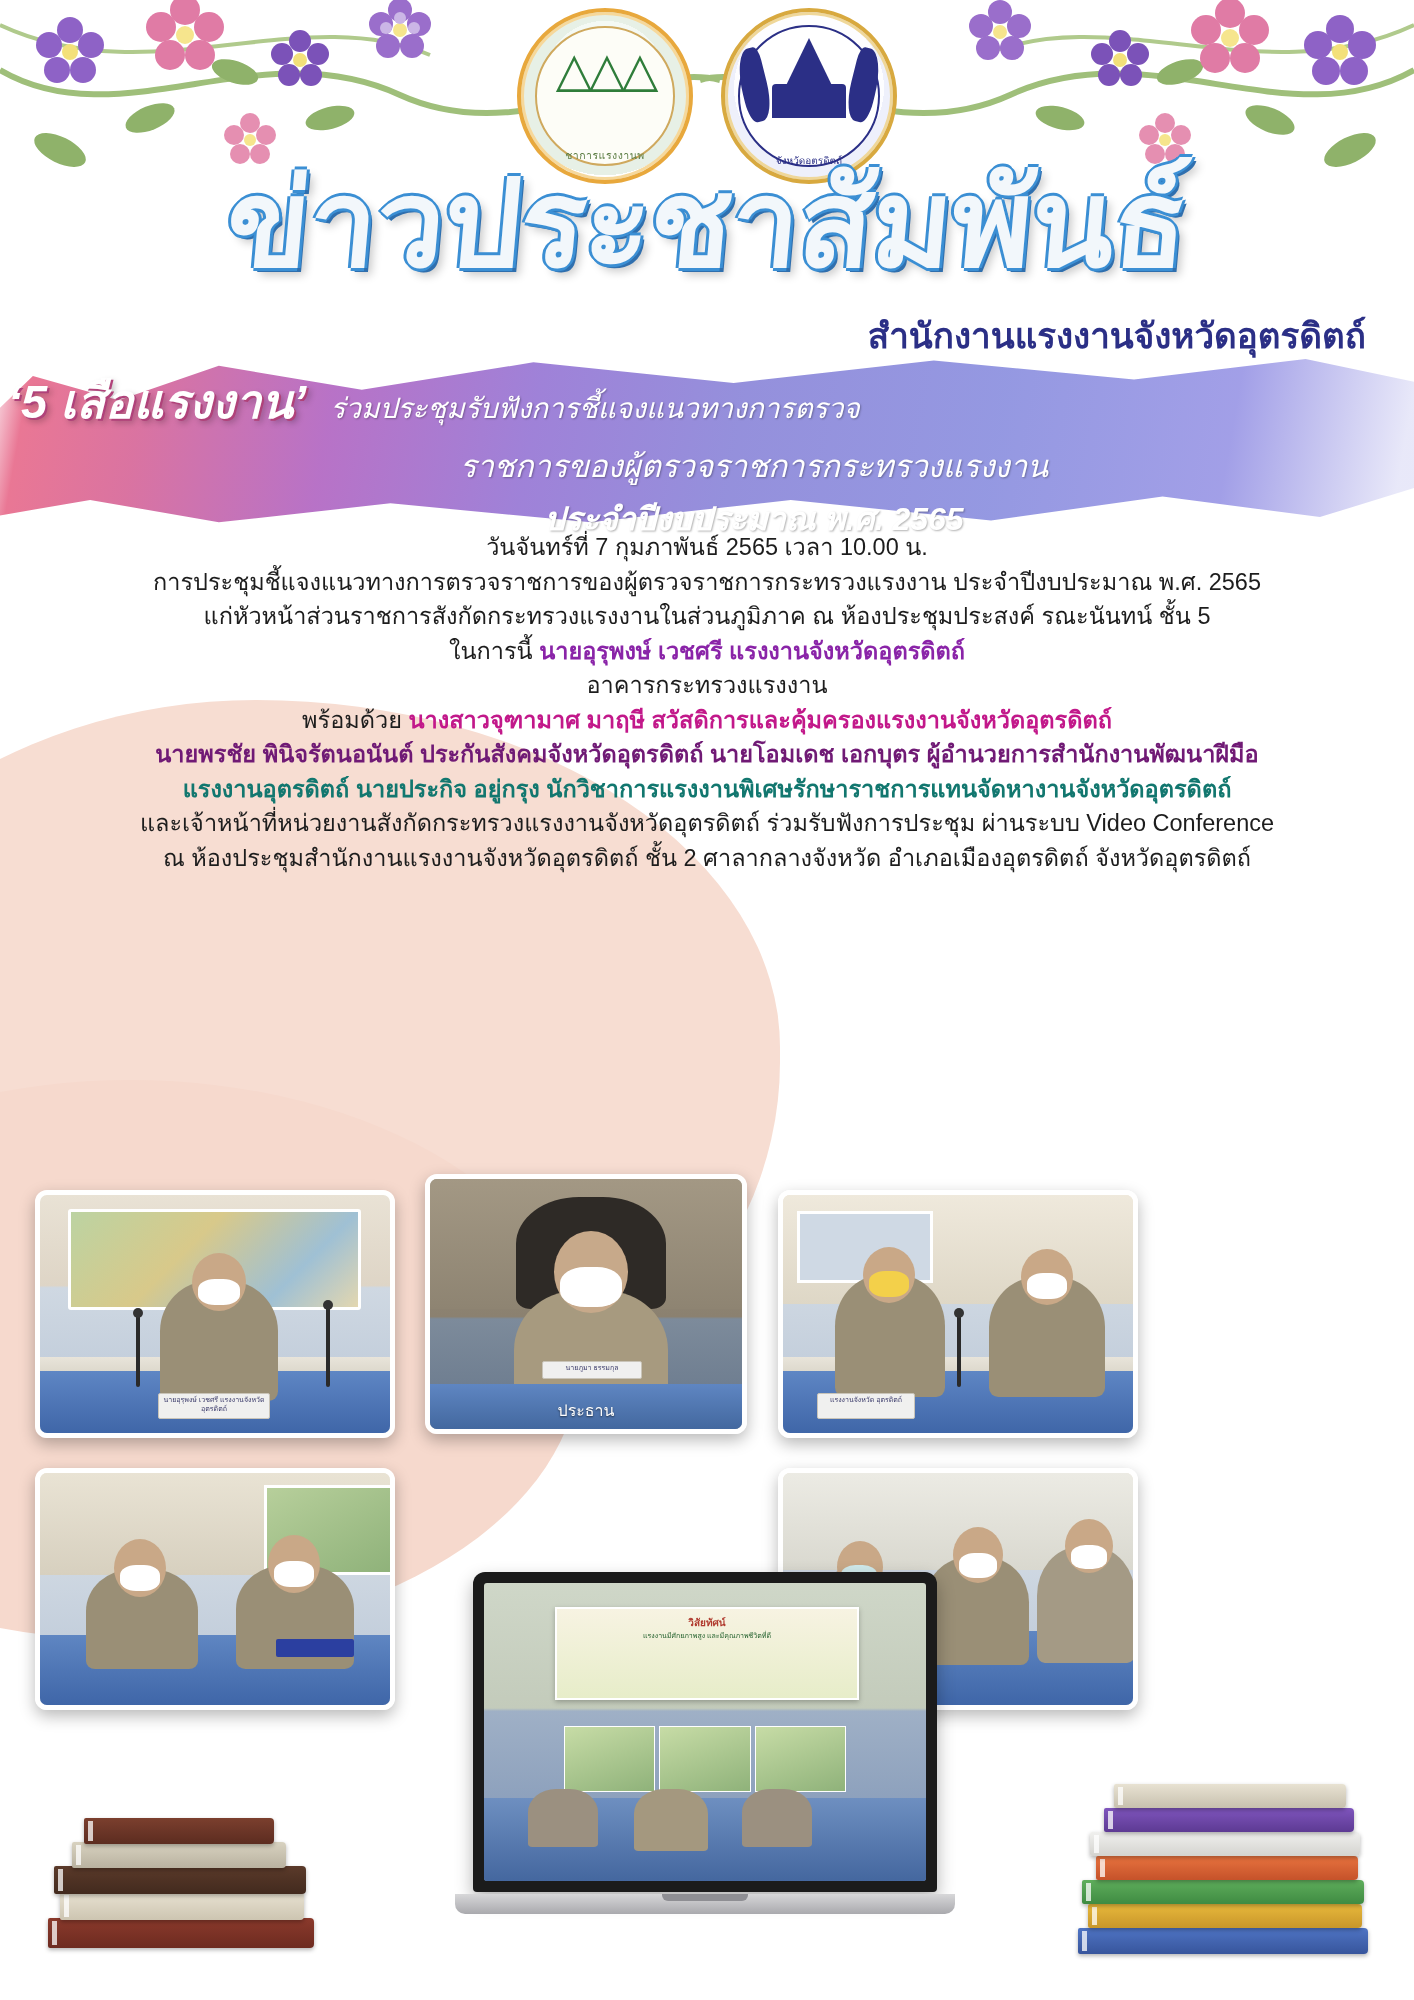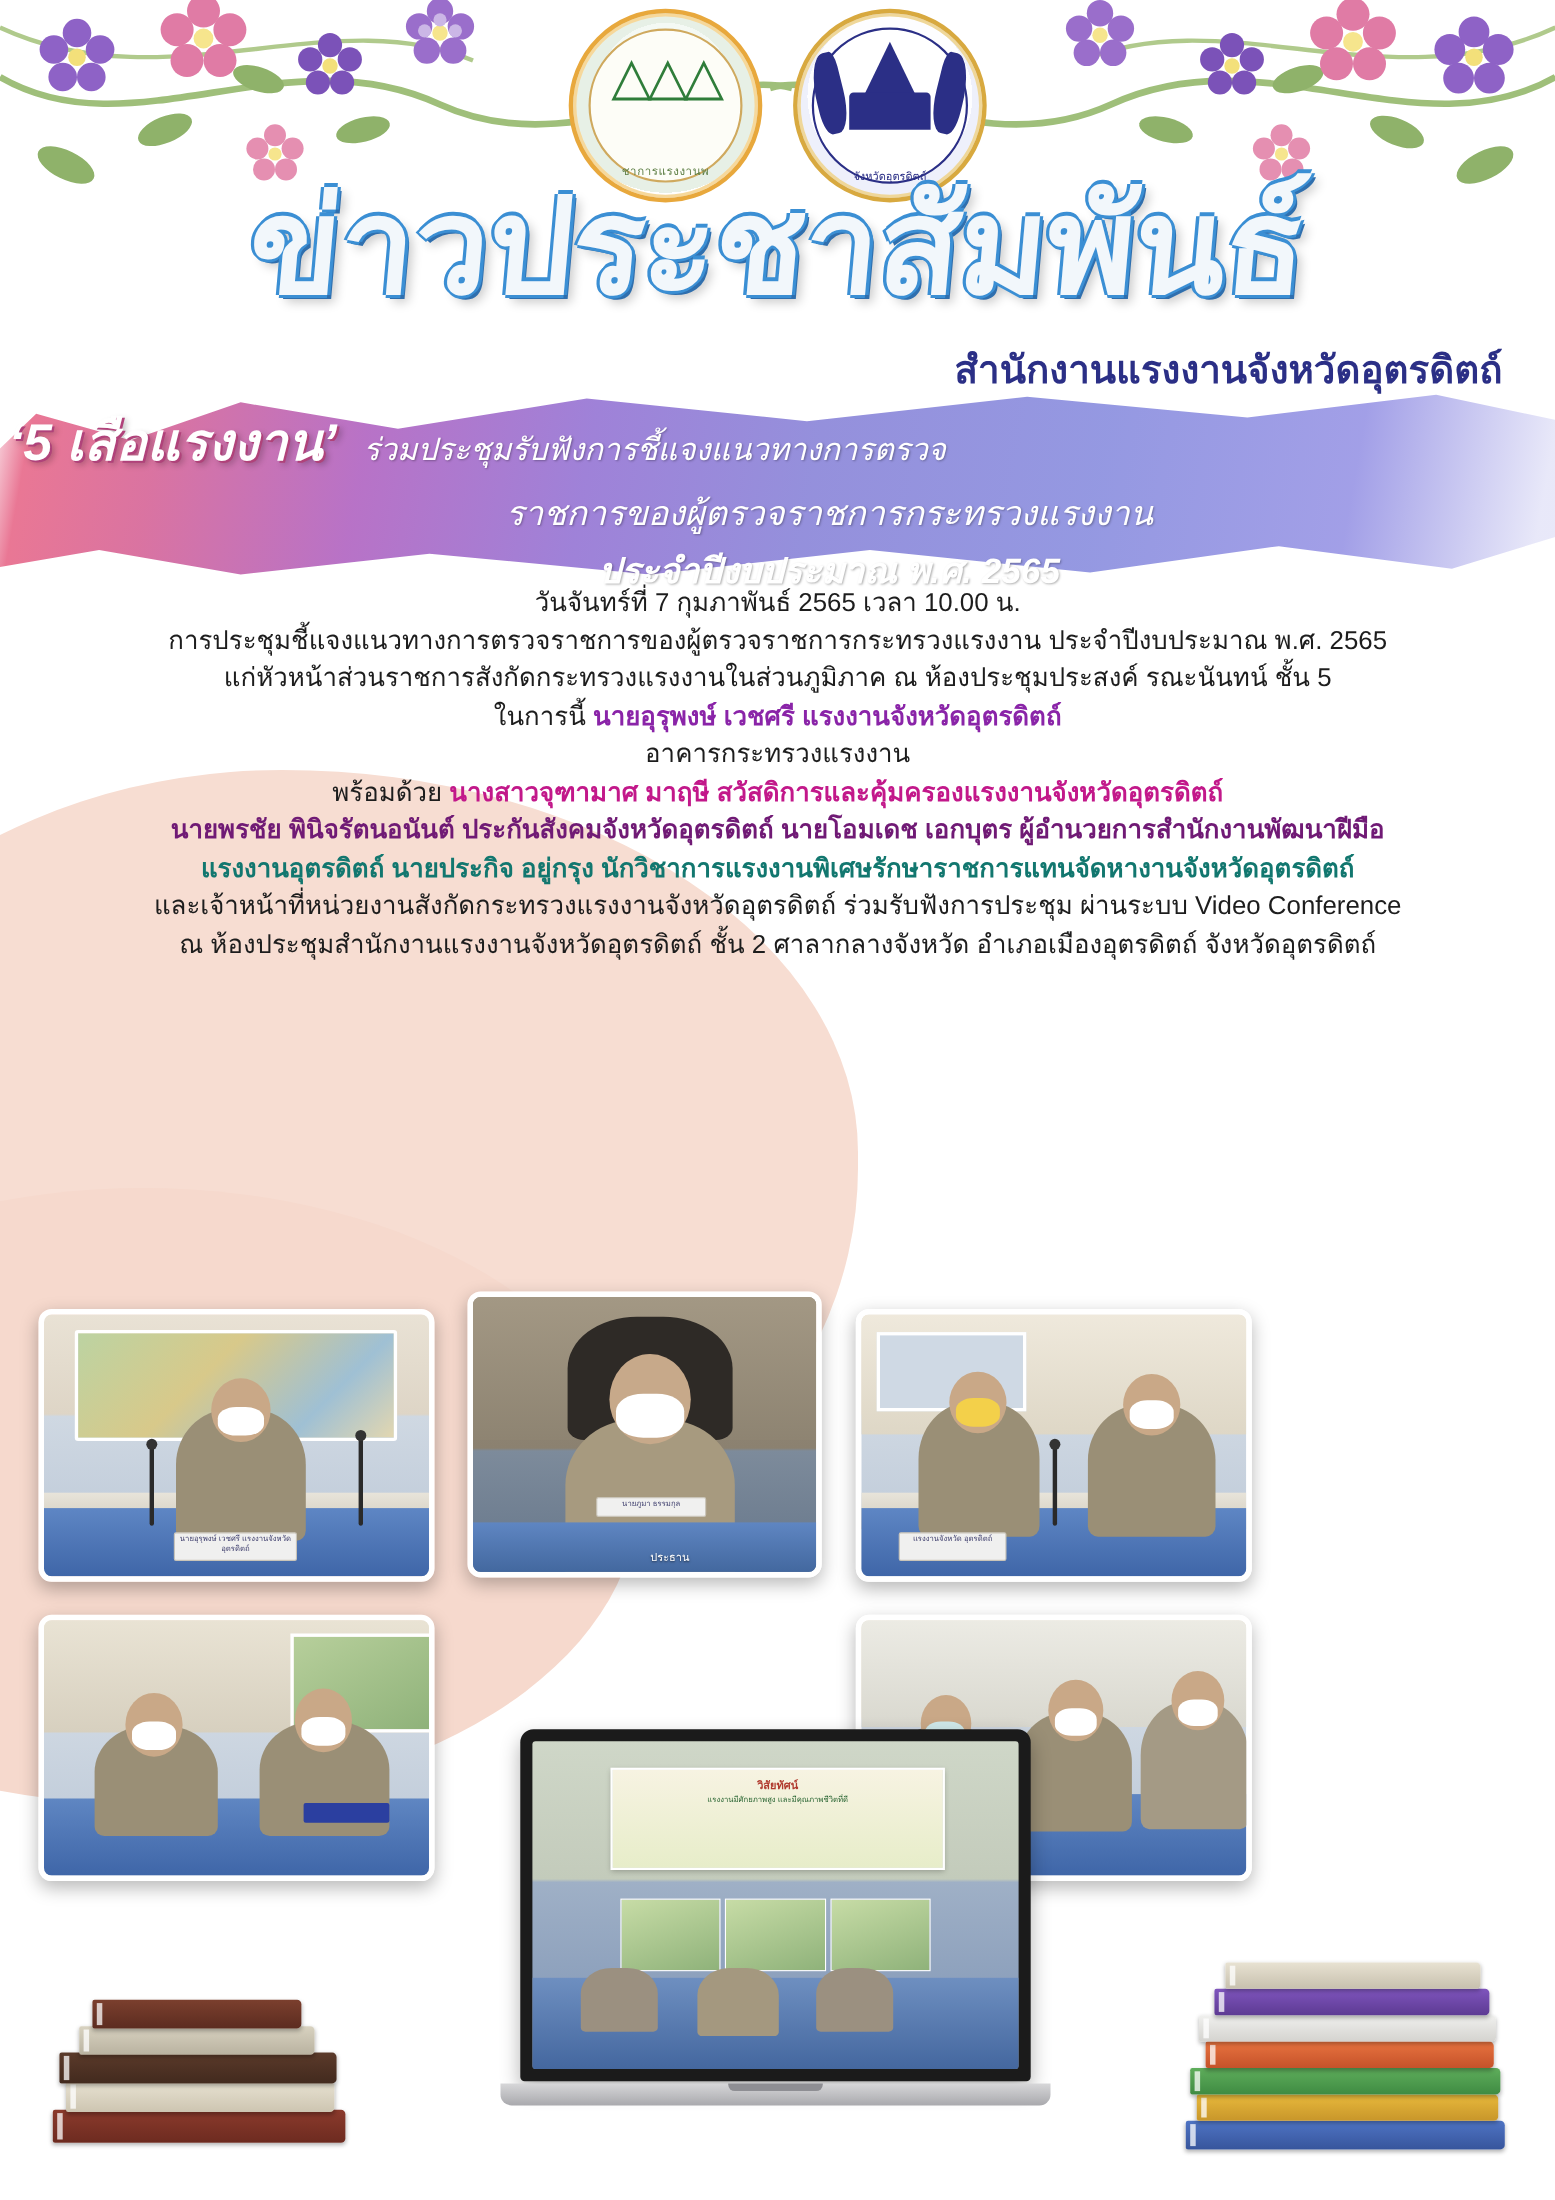--- a/index.html
+++ b/index.html
@@ -345,25 +345,24 @@
     top: -7px; left: -3px;
     width: 10px; height: 10px;
     background: #333;
     border-radius: 50%;
   }
   .ph-caption {
     position: absolute;
     left: 50%;
     transform: translateX(-50%);
     bottom: 6px;
-    font-size: 10px;
+    font-size: 16px;
     color: #ffffff;
     text-shadow: 0 1px 2px rgba(0,0,0,0.6);
     white-space: nowrap;
-    margin-left: 23px;
   }
   .ph-nameplate {
     position: absolute;
     bottom: 14px;
     background: #f0f0ef;
     border: 1px solid #c9c4b8;
     border-radius: 2px;
     font-size: 7px;
     color: #3a3a6a;
     text-align: center;

